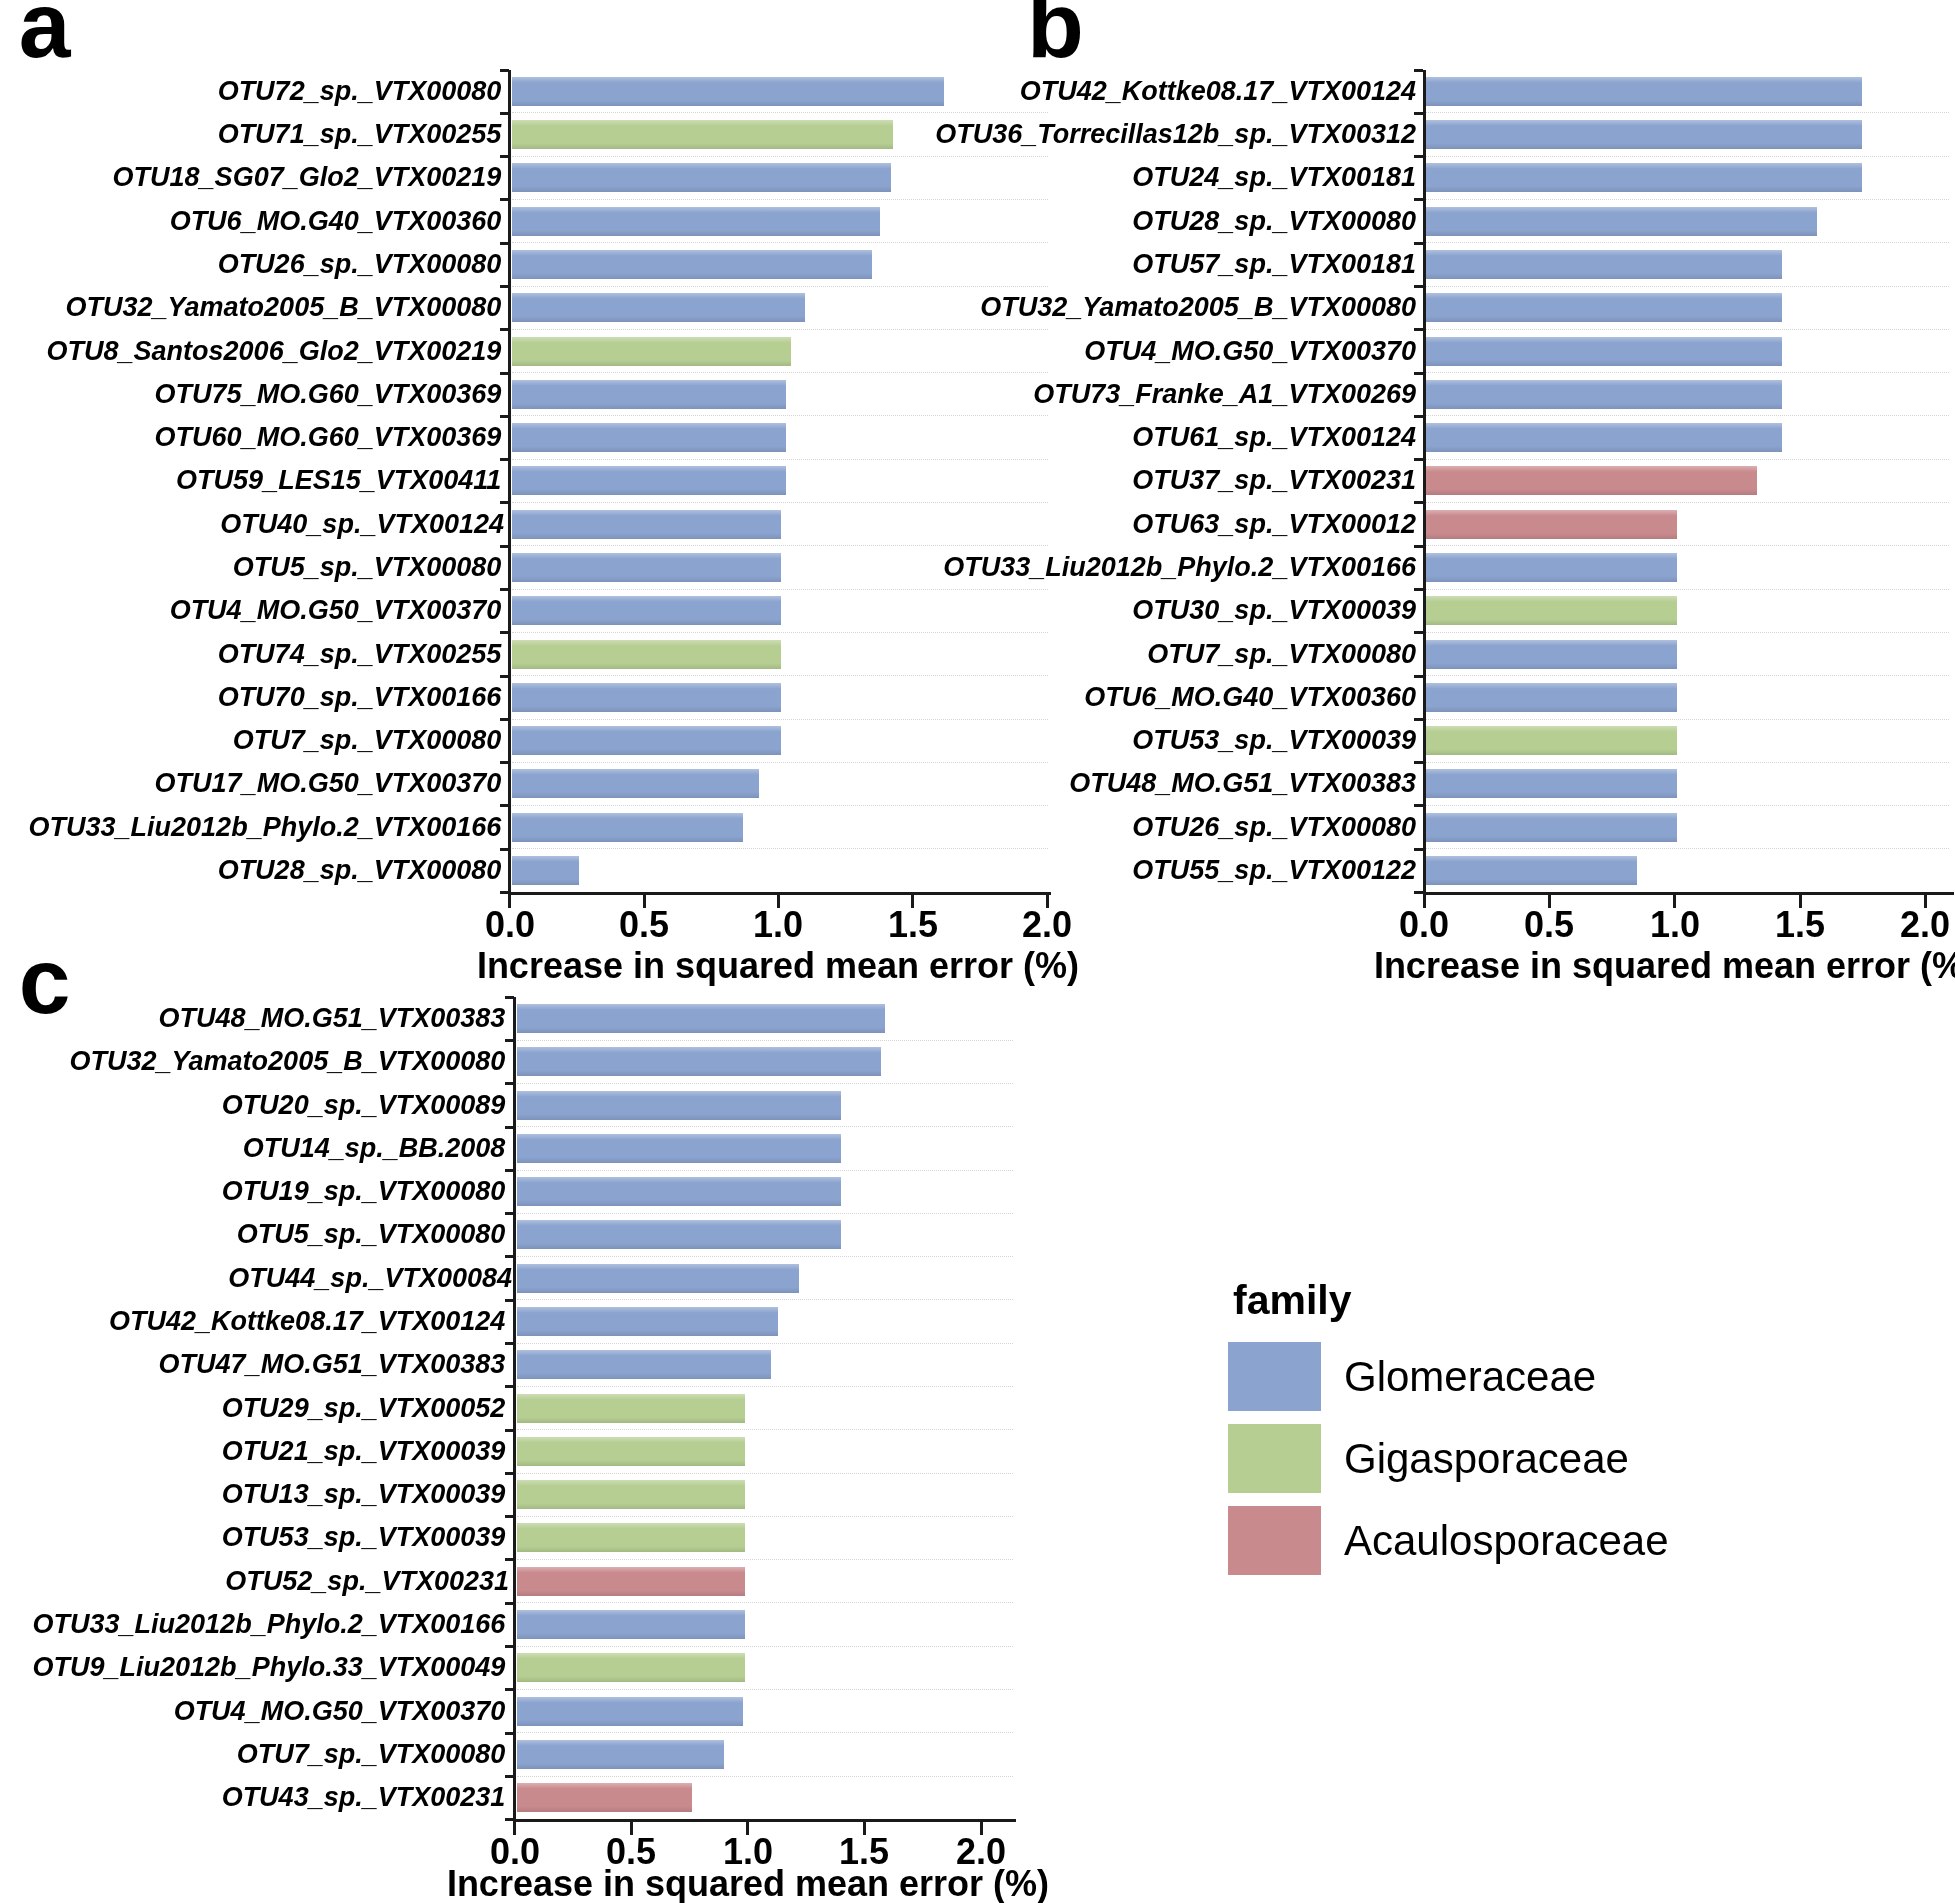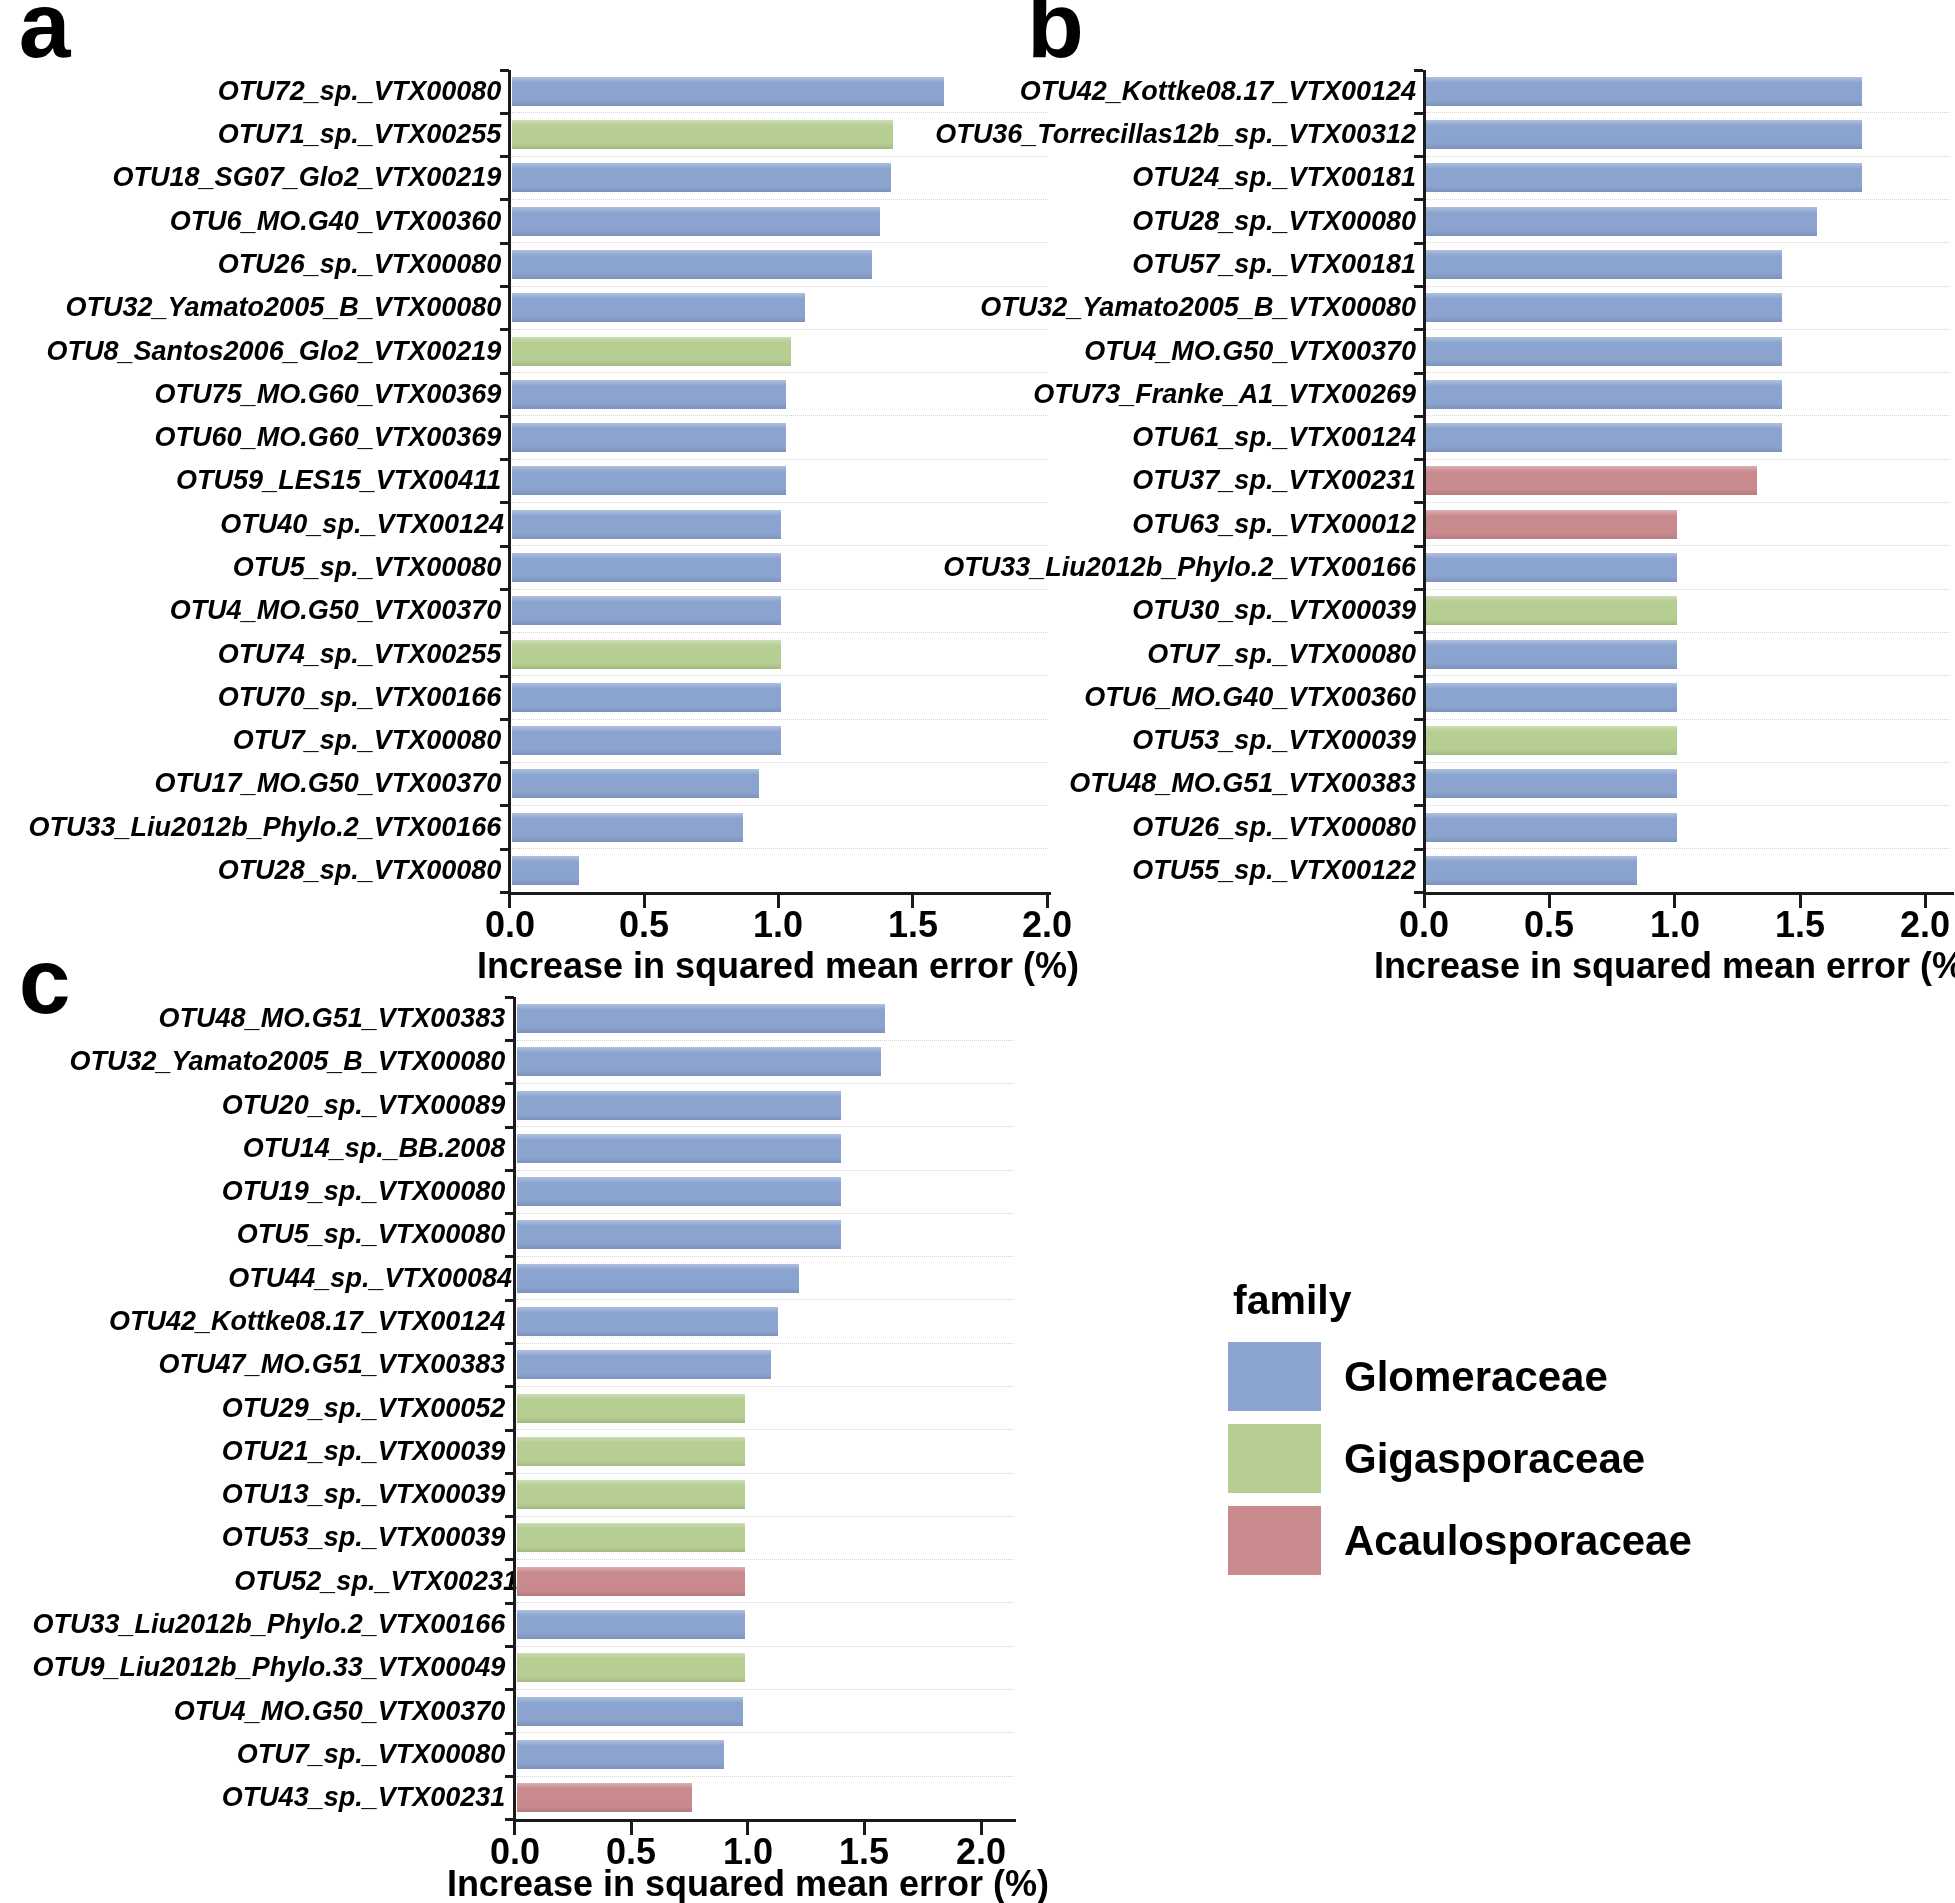--- a/index.html
+++ b/index.html
@@ -29,21 +29,21 @@
   .x-axis-label{
     position:absolute;width:810px;text-align:center;font-size:36px;font-weight:700;color:#000000;
   }
   .row-separator{position:absolute;height:0;border-top:1.2px dotted #d4d4d4;}
   #legend{position:absolute;left:1228px;top:1277px;width:623px;height:324px;}
   .legend-title{position:absolute;left:5px;top:0;font-size:41px;font-weight:700;color:#000;}
   .legend-entry{position:absolute;left:0;height:69px;}
   .legend-swatch{position:absolute;left:0;top:0;width:93px;height:69px;}
   .legend-label{
     position:absolute;left:116px;top:50%;transform:translateY(-50%);
-    font-size:42px;font-weight:700;color:#000;white-space:nowrap;
+    font-size:42px;font-weight:400;color:#000;white-space:nowrap;
   }
 </style>
 </head>
 <body>
 
 <div id="figure">
   <div id="panels">
       <div style="position: absolute; left: 0px; top: 0px;">
         <div class="panel-letter" style="left: 18.7px; top: -21px;">a</div>
         <div class="otu-label" style="left: 9.3px; width: 492px; top: 70px; height: 43px; line-height: 43px;">OTU72_sp._VTX00080</div>
@@ -262,21 +262,21 @@
         <div class="row-separator" style="left: 517px; top: 1429px; width: 496px;"></div>
         <div class="otu-label" style="left: 9.3px; width: 496px; top: 1430px; height: 43px; line-height: 43px;">OTU21_sp._VTX00039</div>
         <div class="bar" style="left: 517px; top: 1437px; width: 228px; background-color: rgb(182, 206, 146);"></div>
         <div class="row-separator" style="left: 517px; top: 1473px; width: 496px;"></div>
         <div class="otu-label" style="left: 9.3px; width: 496px; top: 1473px; height: 43px; line-height: 43px;">OTU13_sp._VTX00039</div>
         <div class="bar" style="left: 517px; top: 1480px; width: 228px; background-color: rgb(182, 206, 146);"></div>
         <div class="row-separator" style="left: 517px; top: 1516px; width: 496px;"></div>
         <div class="otu-label" style="left: 9.3px; width: 496px; top: 1516px; height: 43px; line-height: 43px;">OTU53_sp._VTX00039</div>
         <div class="bar" style="left: 517px; top: 1523px; width: 228px; background-color: rgb(182, 206, 146);"></div>
         <div class="row-separator" style="left: 517px; top: 1559px; width: 496px;"></div>
-        <div class="otu-label" style="left: 22px; width: 496px; top: 1560px; height: 43px; line-height: 43px; text-align: right;">OTU52_sp._VTX00231</div>
+        <div class="otu-label" style="left: 13px; width: 496px; top: 1560px; height: 43px; line-height: 43px; text-align: right;">OTU52_sp._VTX00231</div>
         <div class="bar" style="left: 517px; top: 1567px; width: 228px; background-color: rgb(201, 138, 142);"></div>
         <div class="row-separator" style="left: 517px; top: 1602px; width: 496px;"></div>
         <div class="otu-label" style="left: 9.3px; width: 496px; top: 1603px; height: 43px; line-height: 43px;">OTU33_Liu2012b_Phylo.2_VTX00166</div>
         <div class="bar" style="left: 517px; top: 1610px; width: 228px; background-color: rgb(139, 163, 207);"></div>
         <div class="row-separator" style="left: 517px; top: 1646px; width: 496px;"></div>
         <div class="otu-label" style="left: 9.3px; width: 496px; top: 1646px; height: 43px; line-height: 43px;">OTU9_Liu2012b_Phylo.33_VTX00049</div>
         <div class="bar" style="left: 517px; top: 1653px; width: 228px; background-color: rgb(182, 206, 146);"></div>
         <div class="row-separator" style="left: 517px; top: 1689px; width: 496px;"></div>
         <div class="otu-label" style="left: 9.3px; width: 496px; top: 1690px; height: 43px; line-height: 43px;">OTU4_MO.G50_VTX00370</div>
         <div class="bar" style="left: 517px; top: 1697px; width: 226px; background-color: rgb(139, 163, 207);"></div>

